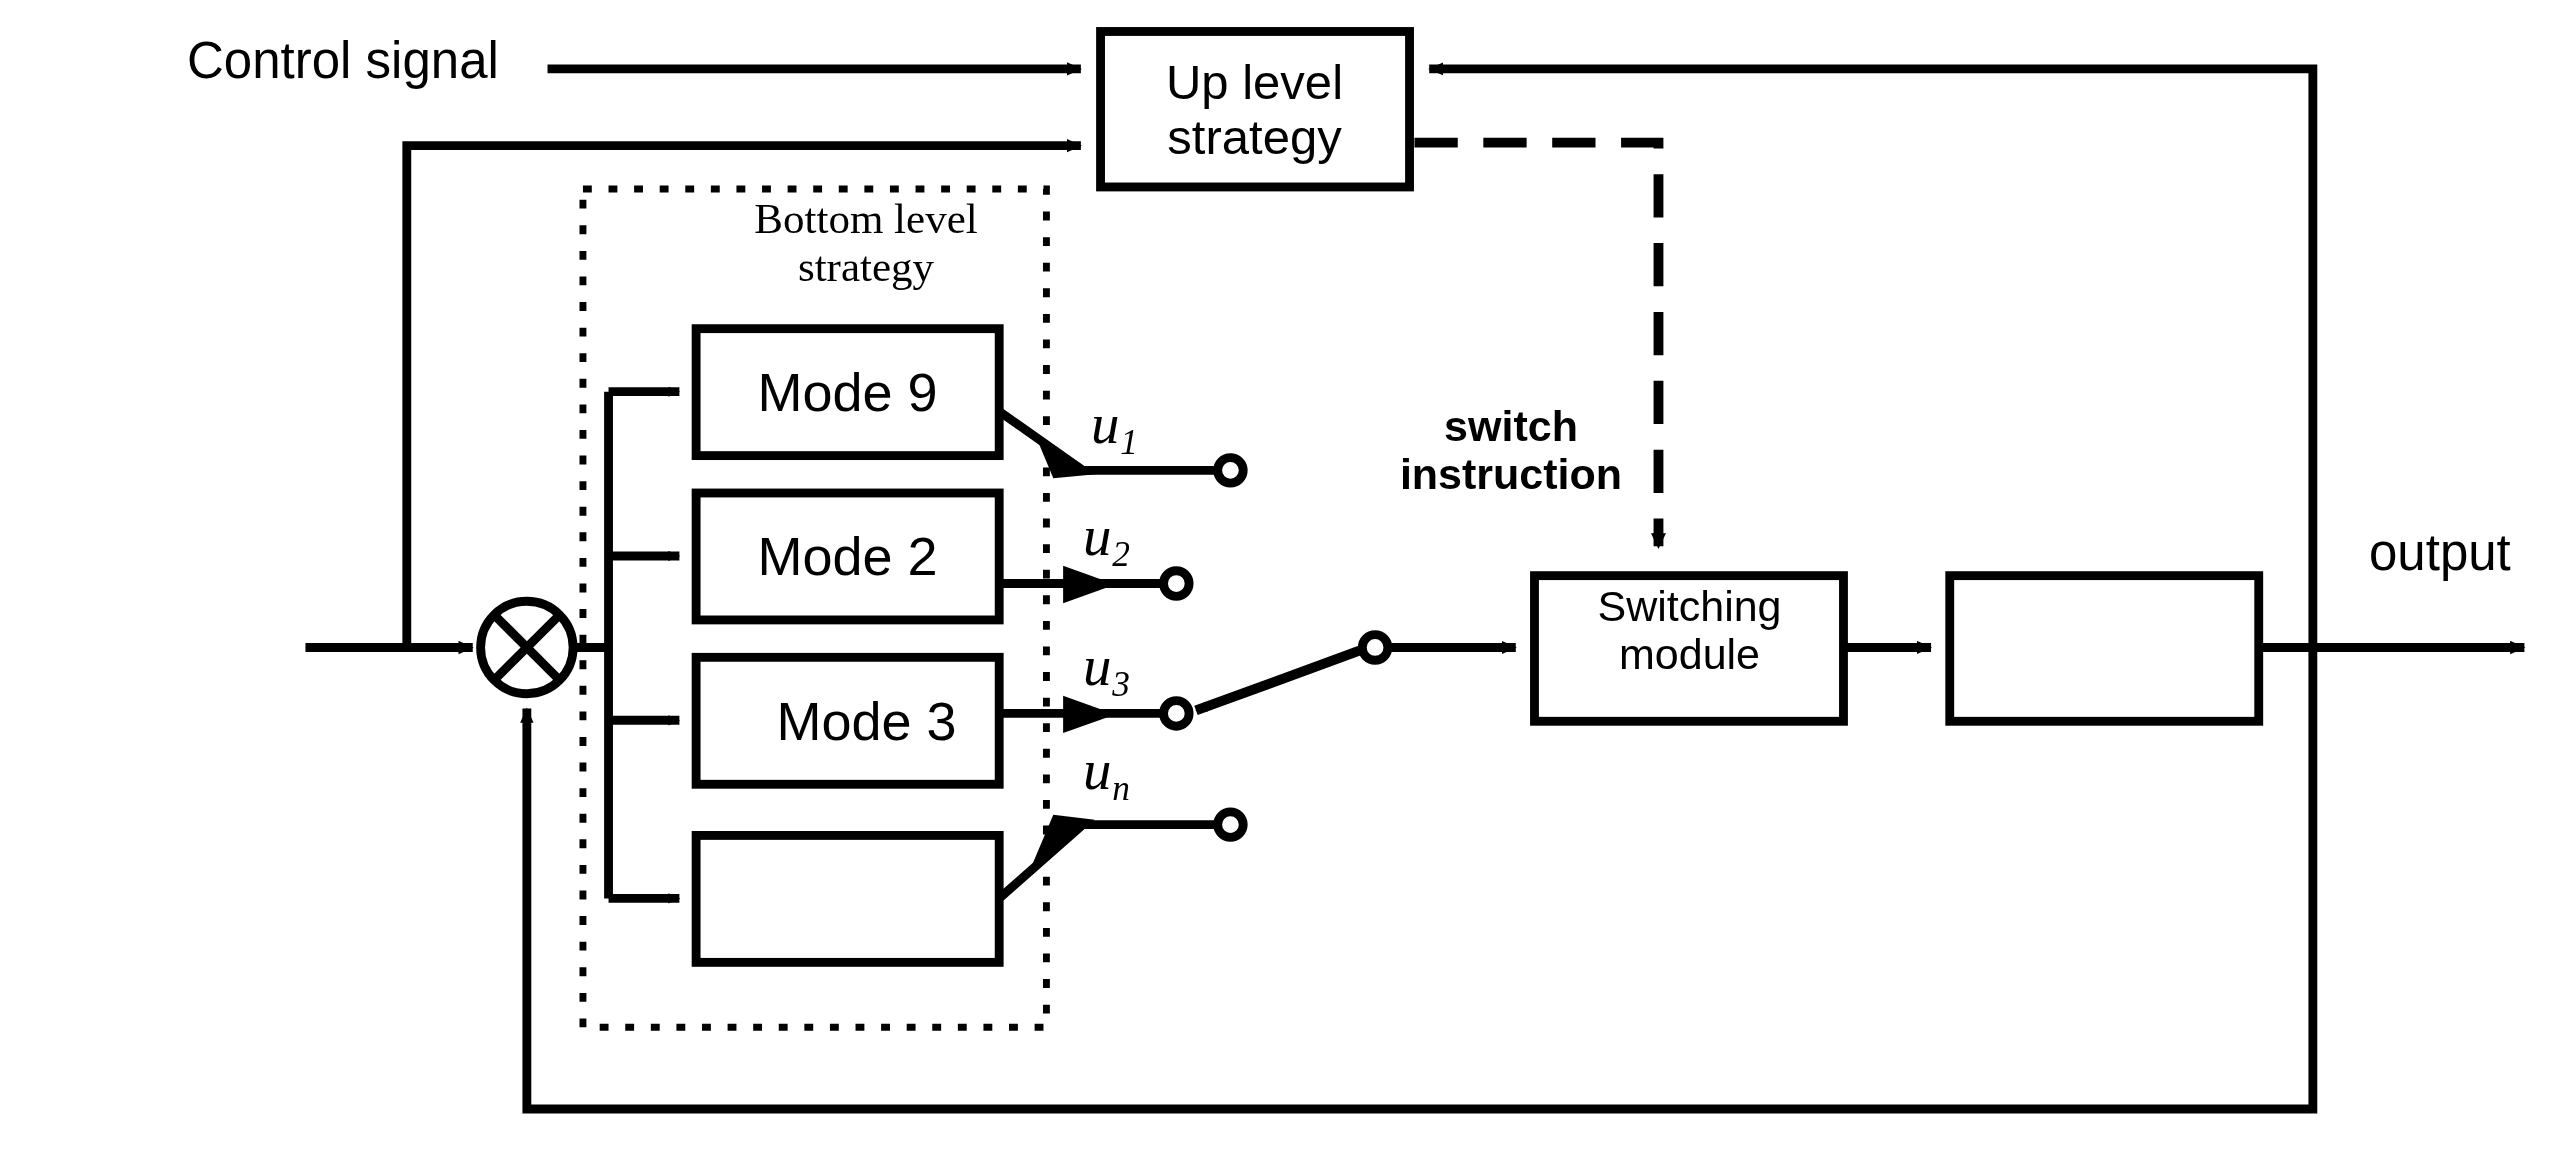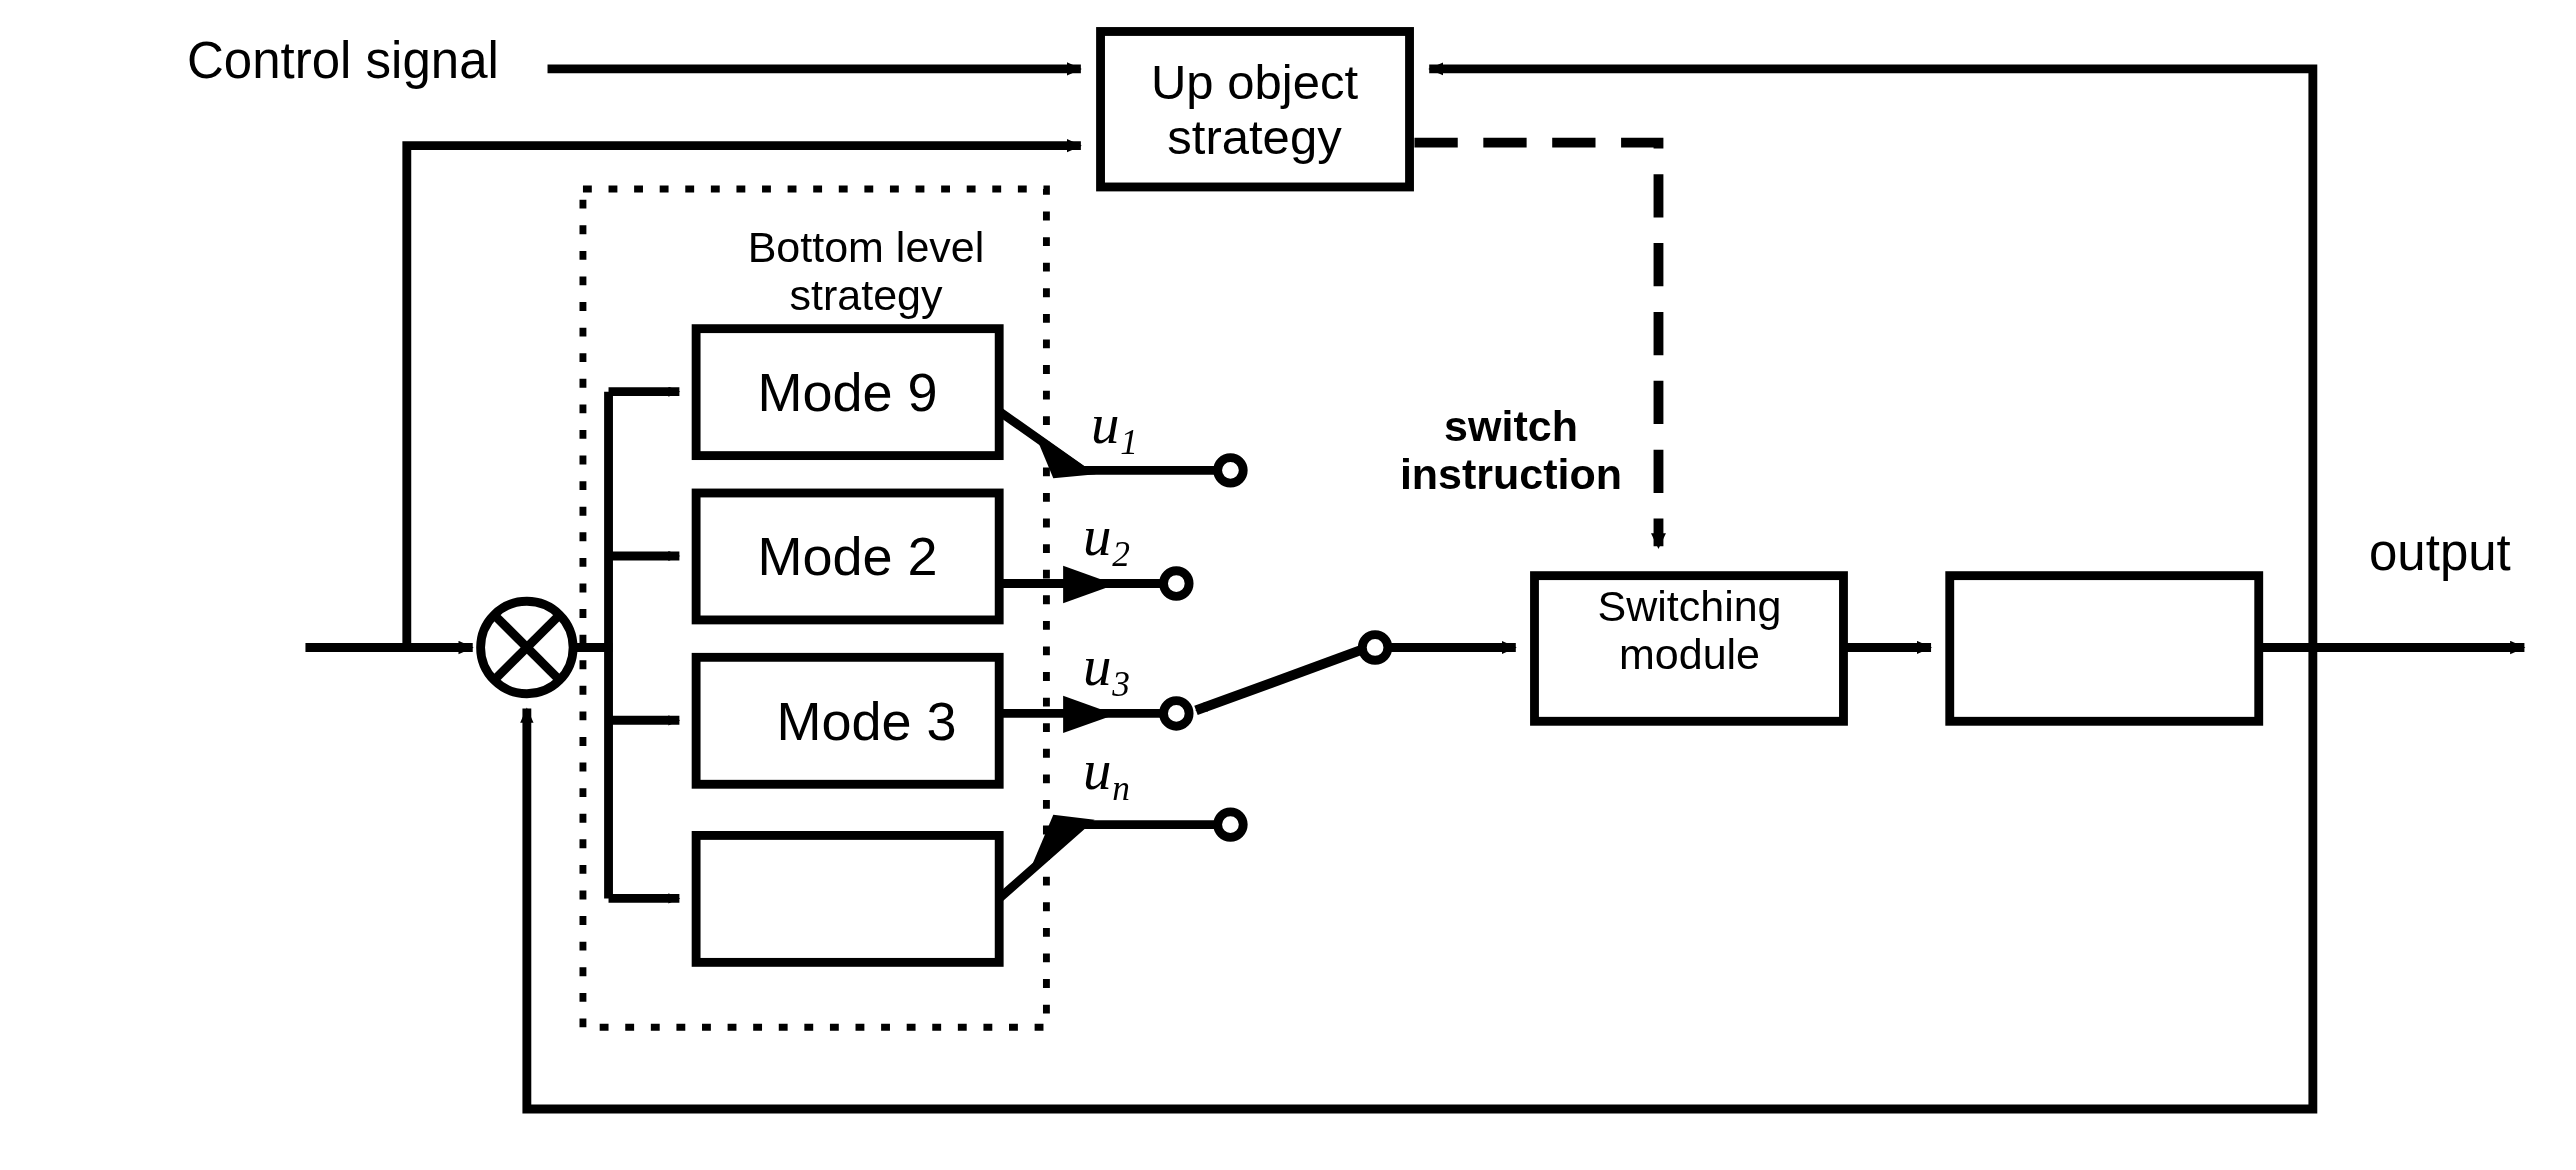--- a/index.html
+++ b/index.html
@@ -23,21 +23,21 @@
     height: 1170px;
   }
   .lbl {
     position: absolute;
     color: #000000;
     line-height: 1.12;
     white-space: pre;
     text-align: center;
   }
   .sans { font-family: "Liberation Sans", sans-serif; }
-  .mono-serif { font-family: Liberation Sans, sans-serif; margin-top: 28px; }
+  .mono-serif { font-family: Liberation Serif, serif; }
   .math { font-family: "Liberation Serif", serif; font-style: italic; }
   .bold { font-weight: bold; }
   .math .sub {
     font-size: 0.62em;
     font-style: italic;
     vertical-align: -0.30em;
     margin-left: 0.02em;
   }
   .boxlabel {
     position: absolute;
@@ -121,21 +121,21 @@
 
     <line x1="2295" y1="658" x2="2565" y2="658" stroke="#000" stroke-width="9" marker-end="url(#ahBig)"></line>
 
     <polyline points="2350,658 2350,70 1452,70" fill="none" stroke="#000" stroke-width="9" marker-end="url(#ahBig)"></polyline>
 
     <polyline points="2350,658 2350,1127 535,1127 535,720" fill="none" stroke="#000" stroke-width="9" marker-end="url(#ahBig)"></polyline>
 
     <polyline points="1437,145 1685,145 1685,555" fill="none" stroke="#000" stroke-width="10" stroke-dasharray="44 26" marker-end="url(#ahDash)"></polyline>
   </svg>
 
-  <div class="boxlabel sans" style="left:1100px; top:31.5px; width:309px; height:156px; font-size:49px;">Up object
+  <div class="boxlabel sans" style="left:1100px; top:31.5px; width:309px; height:156px; font-size:49px;">Up level
 strategy</div>
 
   <div class="boxlabel sans" style="left:696px; top:329px; width:303px; height:127px; font-size:54px;">Mode 9</div>
   <div class="boxlabel sans" style="left:696px; top:493px; width:303px; height:127px; font-size:54px;">Mode 2</div>
   <div class="boxlabel sans" style="left:715px; top:658px; width:303px; height:127px; font-size:54px;">Mode 3</div>
 
   <div class="boxlabel sans" style="left:1535px; top:557px; width:309px; height:146px; font-size:43px;">Switching
 module</div>
 
   <div class="lbl mono-serif" style="left:689px; top:195px; width:354px; font-size:43px;">Bottom level

